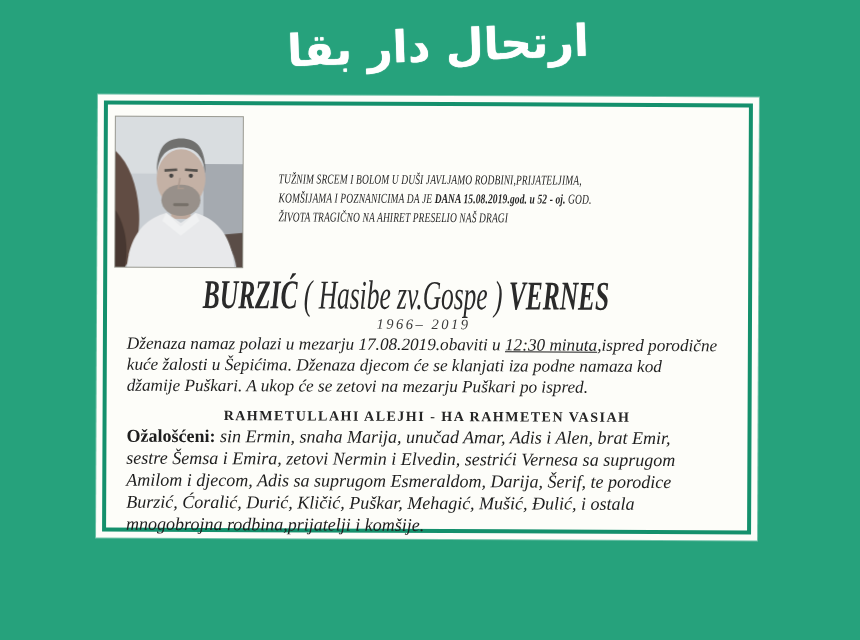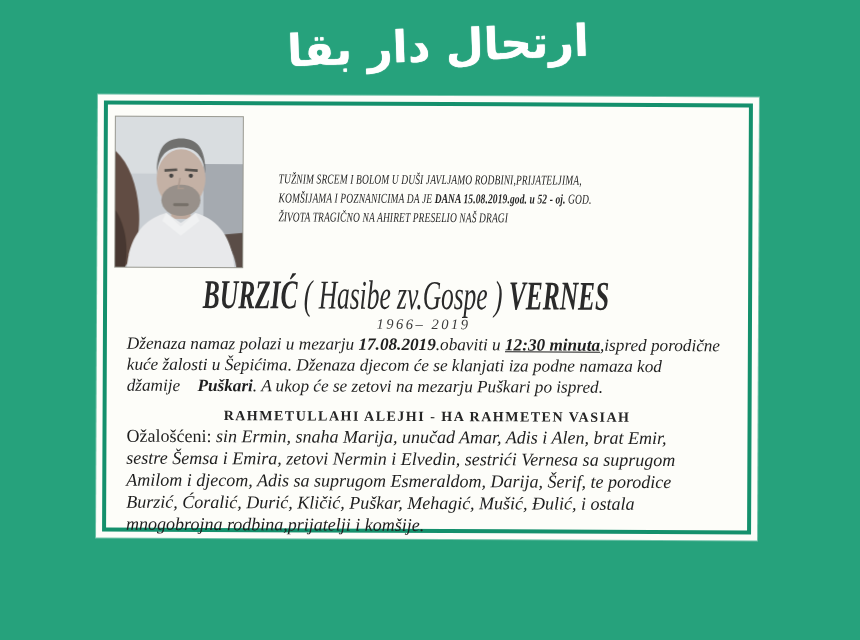--- a/index.html
+++ b/index.html
@@ -99,27 +99,27 @@
       </div>
 
       <p class="intro"><span>TUŽNIM SRCEM I BOLOM U DUŠI JAVLJAMO RODBINI,PRIJATELJIMA,
 KOMŠIJAMA I POZNANICIMA DA JE </span><span style="font-weight: bold;">DANA 15.08.2019.god. u 52 - oj.</span><span> GOD.
 ŽIVOTA TRAGIČNO  NA AHIRET  PRESELIO  NAŠ DRAGI</span></p>
 
       <h1 class="name-line"><span style="font-weight: bold;">BURZIĆ</span><span> ( Hasibe zv.Gospe ) </span><span style="font-weight: bold;">VERNES</span></h1>
 
       <div class="years">1966– 2019</div>
 
-      <p class="funeral"><span>Dženaza namaz polazi u mezarju  </span><span style="font-weight: bold;">17.08.2019</span><span>.obaviti u </span><span style="font-weight: bold; text-decoration: underline;">12:30 minuta</span><span>,ispred porodične
+      <p class="funeral"><span>Dženaza namaz polazi u mezarju  </span><span style="font-weight: normal;">17.08.2019</span><span>.obaviti u </span><span style="font-weight: normal; text-decoration: underline;">12:30 minuta</span><span>,ispred porodične
 kuće žalosti u </span><span style="font-weight: normal;">Šepićima.</span><span> Dženaza djecom će se klanjati </span><span style="font-weight: normal;">iza podne namaza</span><span> kod
-džamije </span><span style="font-weight: bold; margin-left: 13px;">Puškari</span><span>. A ukop će se zetovi na  </span><span style="font-weight: normal;">mezarju Puškari</span><span> po ispred.</span></p>
+džamije </span><span style="font-weight: normal;">Puškari</span><span>. A ukop će se zetovi na  </span><span style="font-weight: normal;">mezarju Puškari</span><span> po ispred.</span></p>
 
       <div class="prayer">RAHMETULLAHI ALEJHI - HA RAHMETEN VASIAH</div>
 
-      <p class="mourners"><span style="font-weight: normal; font-style: normal; text-align: right;">Ožalošćeni:</span><span> sin Ermin, snaha Marija, unučad Amar, Adis i Alen, brat Emir,
+      <p class="mourners"><span style="font-weight: bold; font-style: normal; text-align: right;">Ožalošćeni:</span><span> sin Ermin, snaha Marija, unučad Amar, Adis i Alen, brat Emir,
 sestre Šemsa i Emira, zetovi Nermin i Elvedin, sestrići Vernesa sa suprugom
 Amilom i djecom, Adis sa suprugom Esmeraldom, Darija, Šerif, te porodice
 Burzić, Ćoralić, Durić, Kličić, Puškar, Mehagić, Mušić, Đulić,  i ostala
 mnogobrojna rodbina,prijatelji i komšije.</span></p>
 
     </div>
   </div>
 </div>
 
 </body></html>

